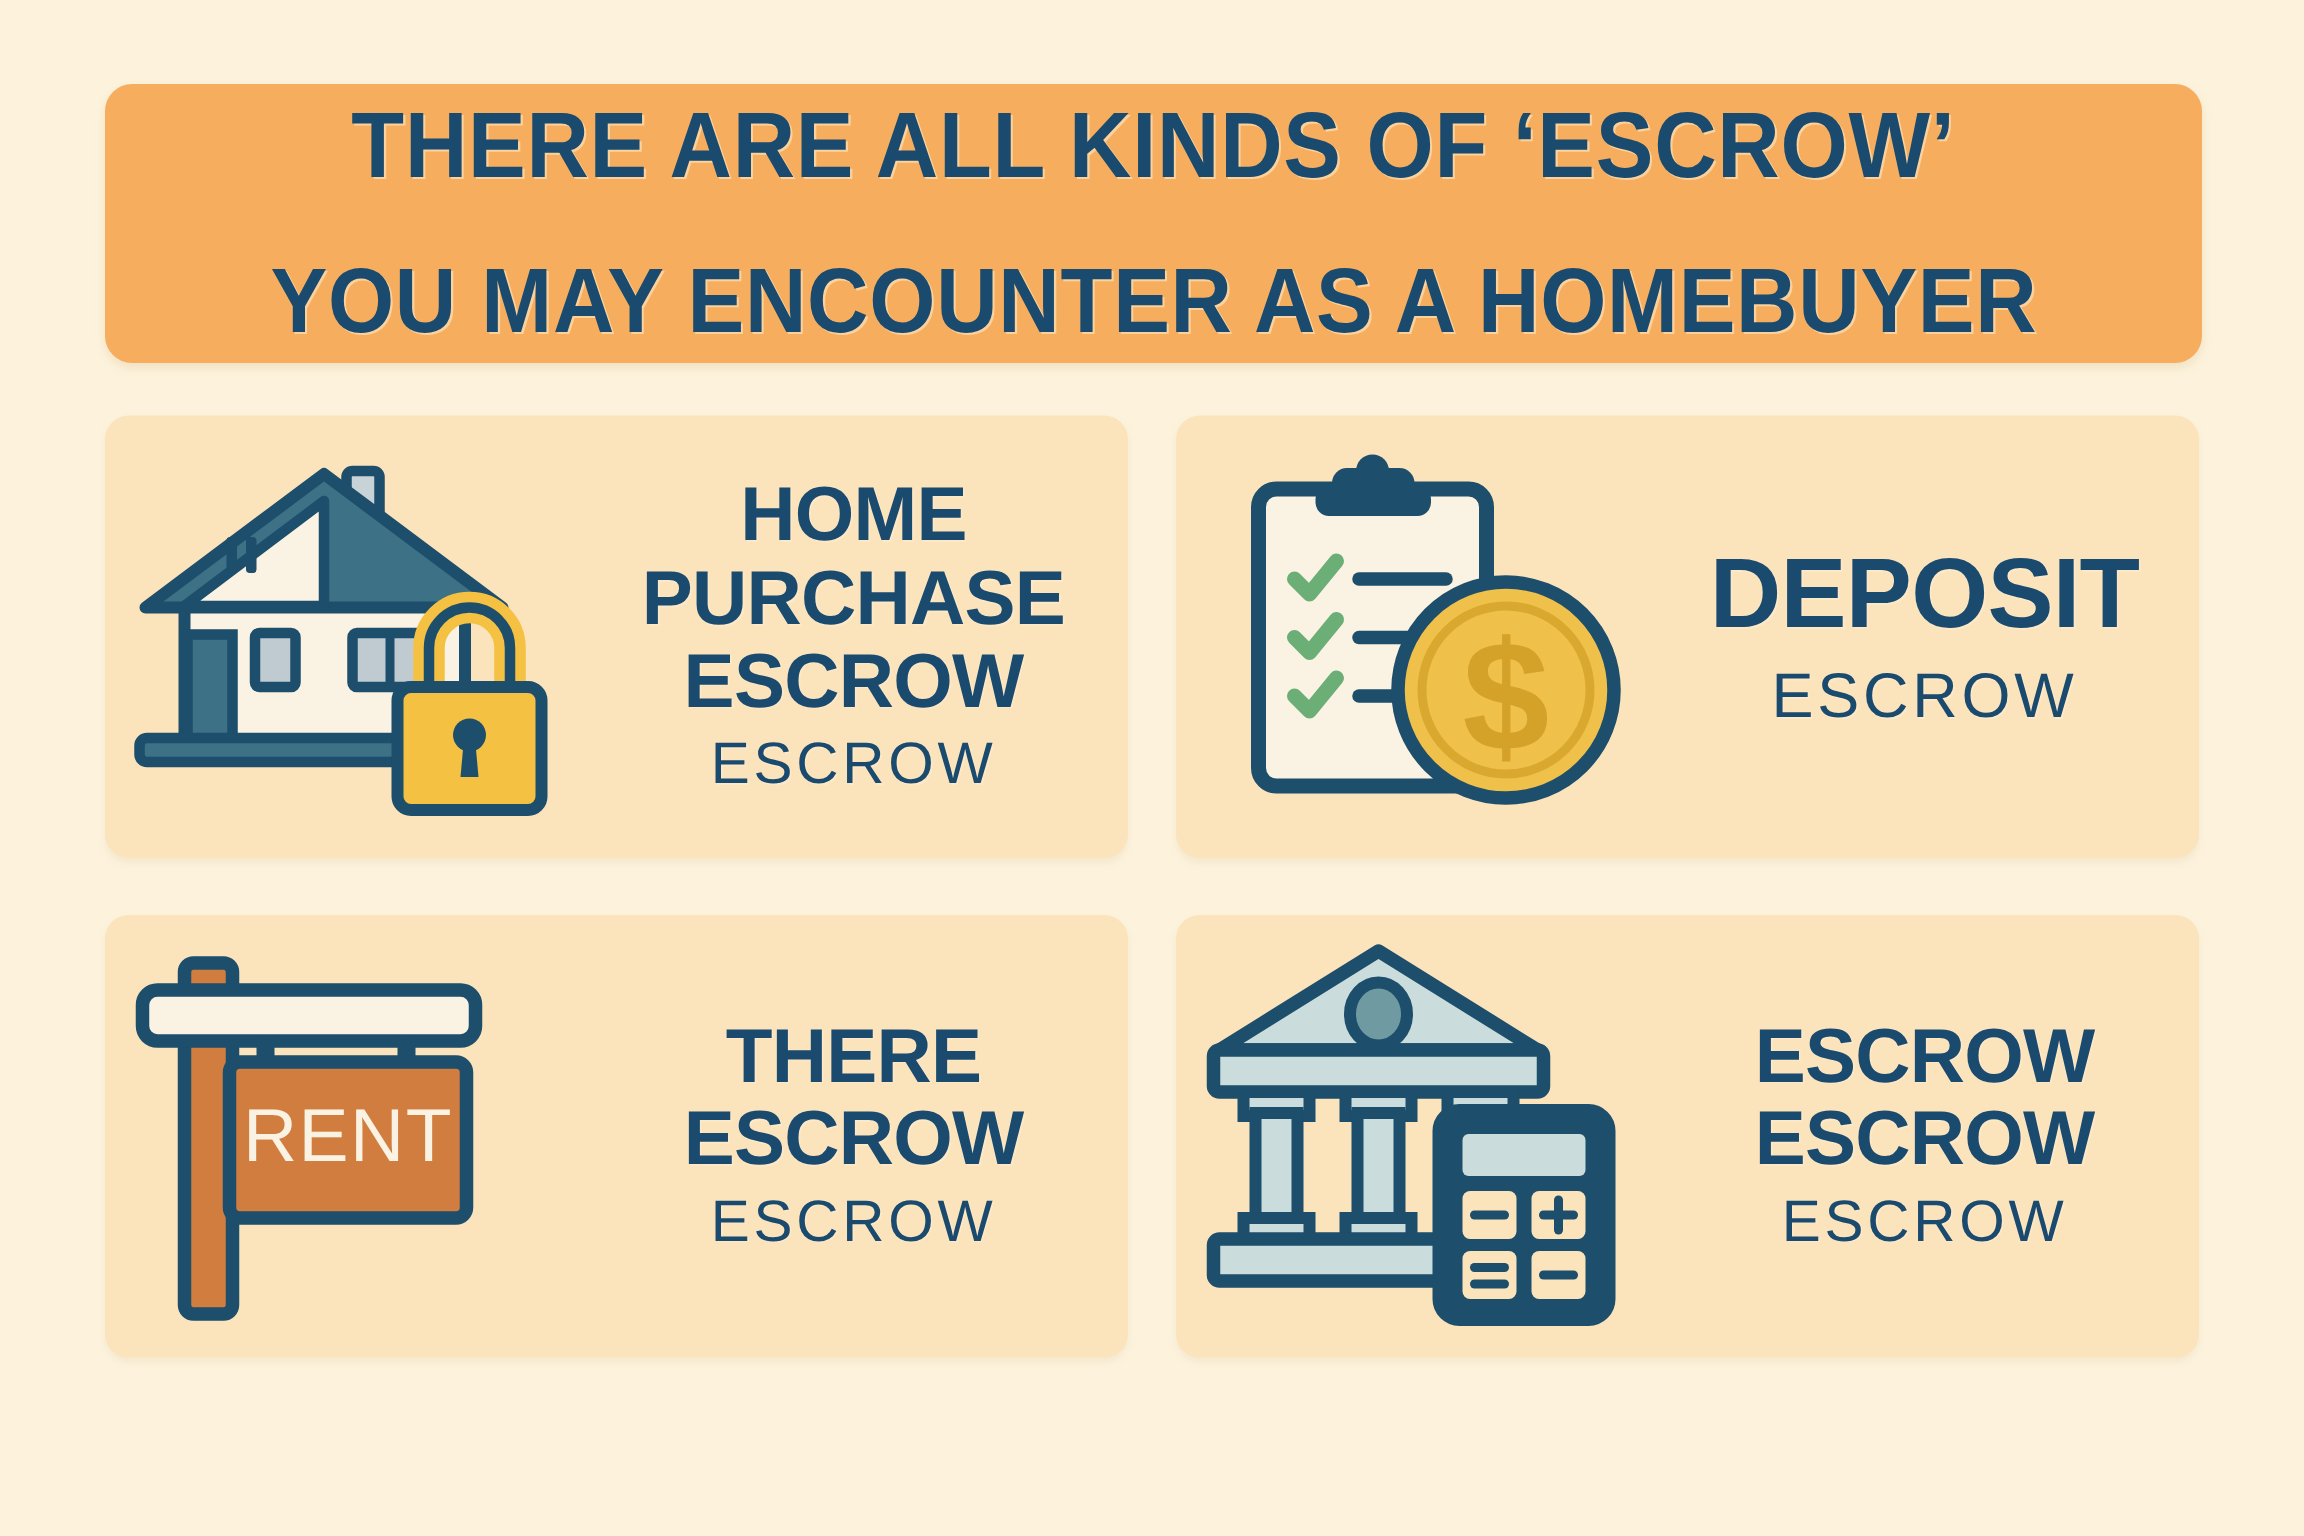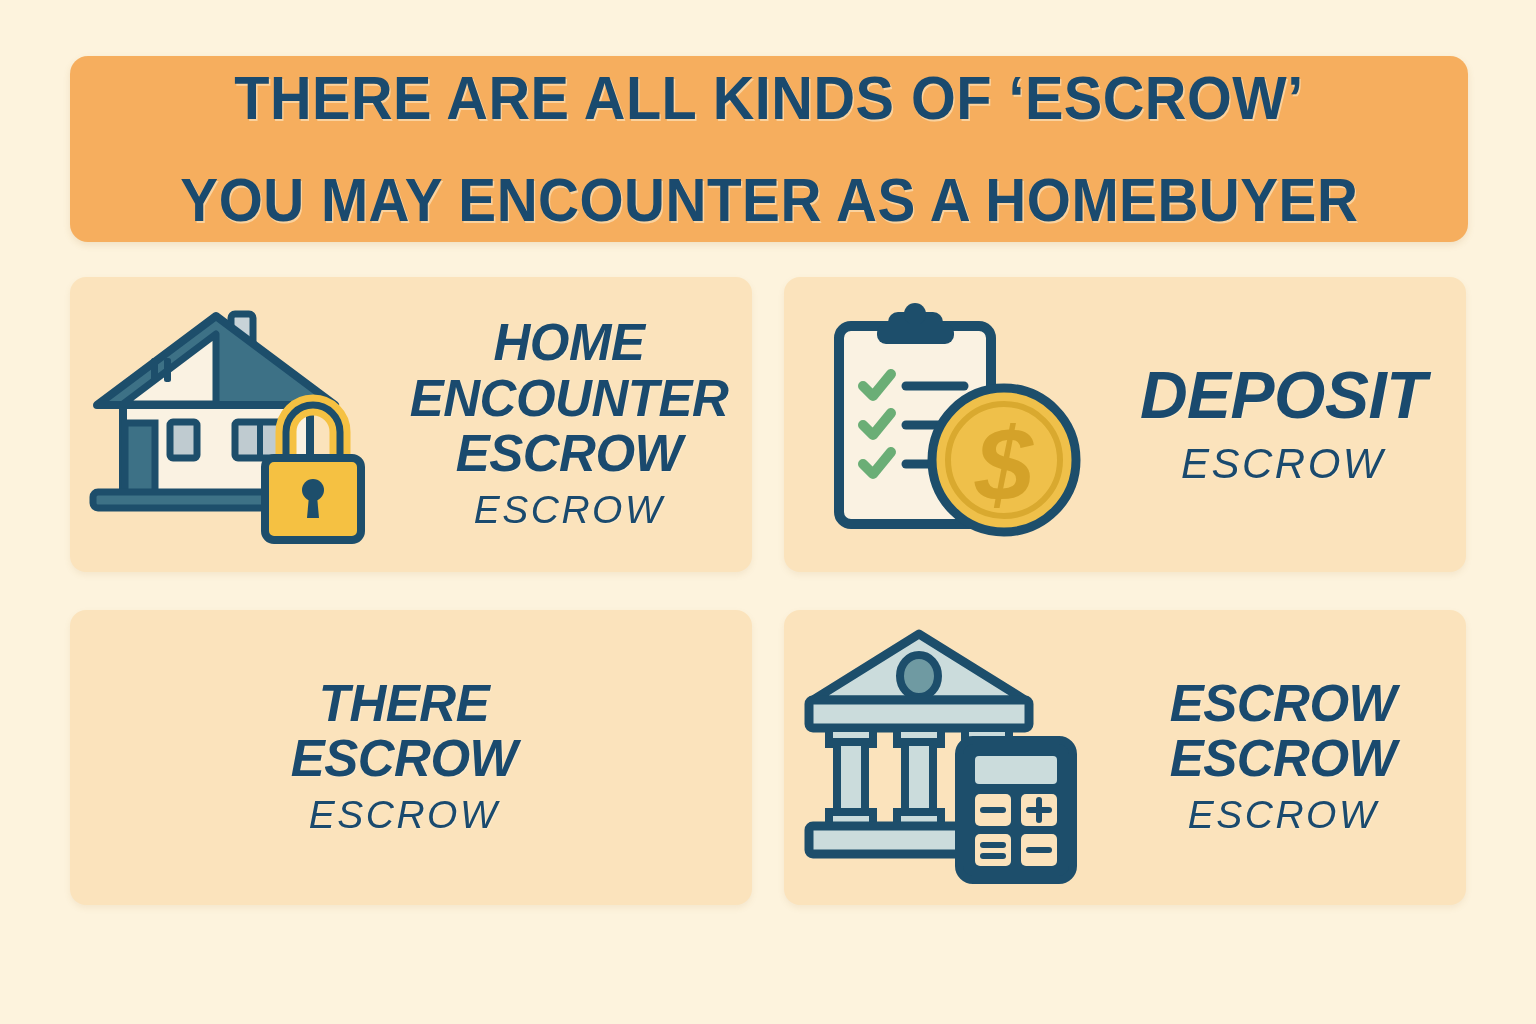--- a/index.html
+++ b/index.html
@@ -57,21 +57,20 @@
   }
 
   .card {
     background: #FBE3BC;
     border-radius: 16px;
     display: flex;
     flex-direction: row;
     align-items: center;
     box-shadow: 0 3px 6px rgba(170,125,60,0.10);
     overflow: hidden;
-    font-style: italic;
   }
 
   .card-icon {
     width: 330px;
     min-width: 330px;
     height: 100%;
     display: flex;
     align-items: center;
     justify-content: center;
   }
@@ -147,21 +146,21 @@
 
         <rect x="180" y="158" width="96" height="82" rx="9" fill="#F5C142" stroke="#1D4E6B" stroke-width="8"></rect>
 
         <circle cx="228" cy="190" r="11" fill="#1D4E6B"></circle>
         <path d="M224 196 L232 196 L234 218 L222 218 Z" fill="#1D4E6B"></path>
       </svg>
     </div>
     <div class="card-text">
       <div class="card-title">
         <div>HOME</div>
-        <div>ENCOUNTER</div>
+        <div>PURCHASE</div>
         <div>ESCROW</div>
       </div>
       <div class="card-sub">ESCROW</div>
     </div>
   </div>
 
   <div class="card compact">
     <div class="card-icon">
       <svg width="300" height="250" viewBox="0 0 300 250">
 
@@ -185,20 +184,34 @@
     </div>
     <div class="card-text">
       <div class="card-title">
         <div>DEPOSIT</div>
       </div>
       <div class="card-sub">ESCROW</div>
     </div>
   </div>
 
   <div class="card">
+    <div class="card-icon">
+      <svg width="300" height="260" viewBox="0 0 300 260">
+
+        <rect x="38" y="14" width="32" height="234" rx="6" fill="#D17D3F" stroke="#1D4E6B" stroke-width="9"></rect>
+
+        <rect x="10" y="32" width="222" height="34" rx="10" fill="#FAF2E2" stroke="#1D4E6B" stroke-width="9"></rect>
+
+        <rect x="86" y="62" width="12" height="22" fill="#1D4E6B"></rect>
+        <rect x="180" y="62" width="12" height="22" fill="#1D4E6B"></rect>
+
+        <rect x="68" y="80" width="158" height="104" rx="7" fill="#D17D3F" stroke="#1D4E6B" stroke-width="9"></rect>
+        <text x="147" y="146" text-anchor="middle" font-family="'Liberation Sans', sans-serif" font-size="50" fill="#FAF2E2" letter-spacing="1">RENT</text>
+      </svg>
+    </div>
     <div class="card-text">
       <div class="card-title">
         <div>THERE</div>
         <div>ESCROW</div>
       </div>
       <div class="card-sub">ESCROW</div>
     </div>
   </div>
 
   <div class="card">

